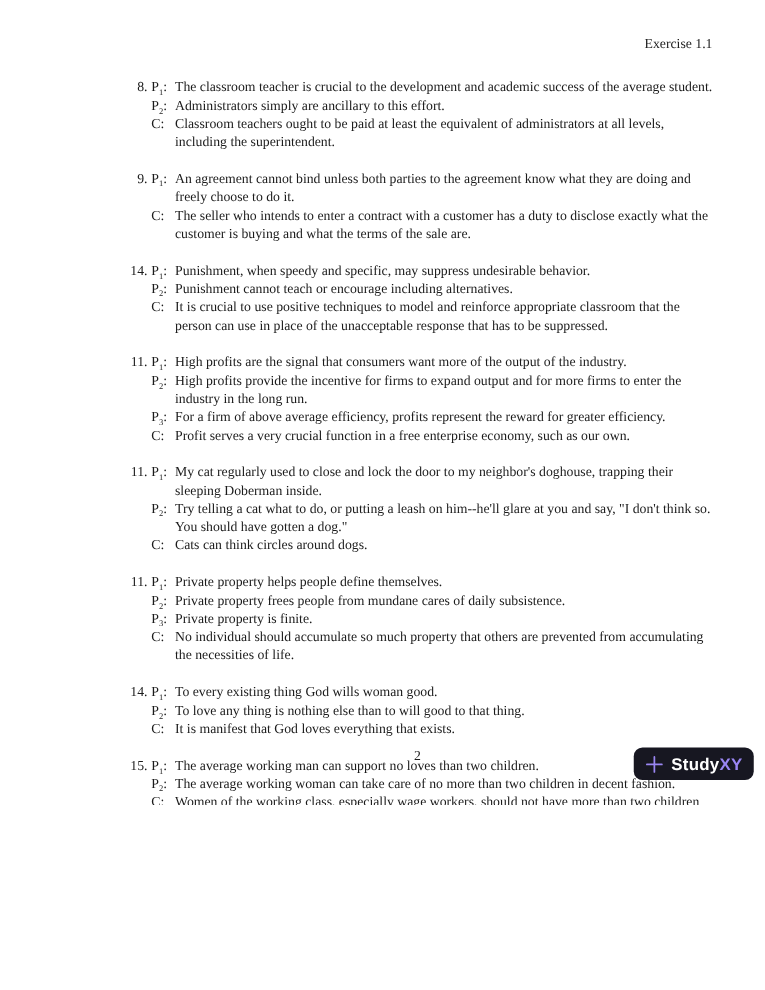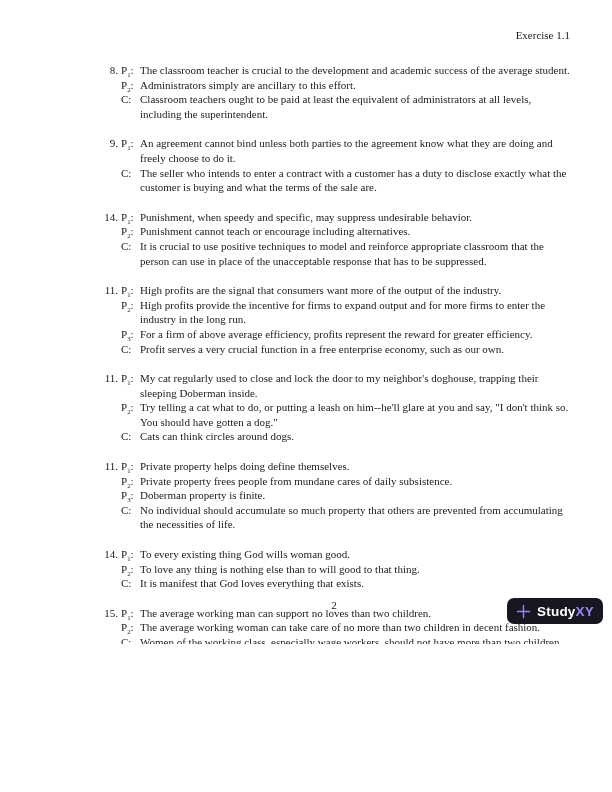--- a/index.html
+++ b/index.html
@@ -179,29 +179,29 @@
           <span class="txt">Cats can think circles around dogs.</span>
         </div>
       </div>
     </div>
 
     <div class="item">
       <div class="num">11.</div>
       <div class="lines">
         <div class="line">
           <span class="lbl"><span>P</span><sub>1</sub><span>:</span></span>
-          <span class="txt">Private property helps doing define themselves.</span>
+          <span class="txt">Private property helps people define themselves.</span>
         </div>
         <div class="line">
           <span class="lbl"><span>P</span><sub>2</sub><span>:</span></span>
           <span class="txt">Private property frees people from mundane cares of daily subsistence.</span>
         </div>
         <div class="line">
           <span class="lbl"><span>P</span><sub>3</sub><span>:</span></span>
-          <span class="txt">Doberman property is finite.</span>
+          <span class="txt">Private property is finite.</span>
         </div>
         <div class="line">
           <span class="lbl"><span>C</span><sub></sub><span>:</span></span>
           <span class="txt">No individual should accumulate so much property that others are prevented from accumulating the necessities of life.</span>
         </div>
       </div>
     </div>
 
     <div class="item">
       <div class="num">14.</div>

